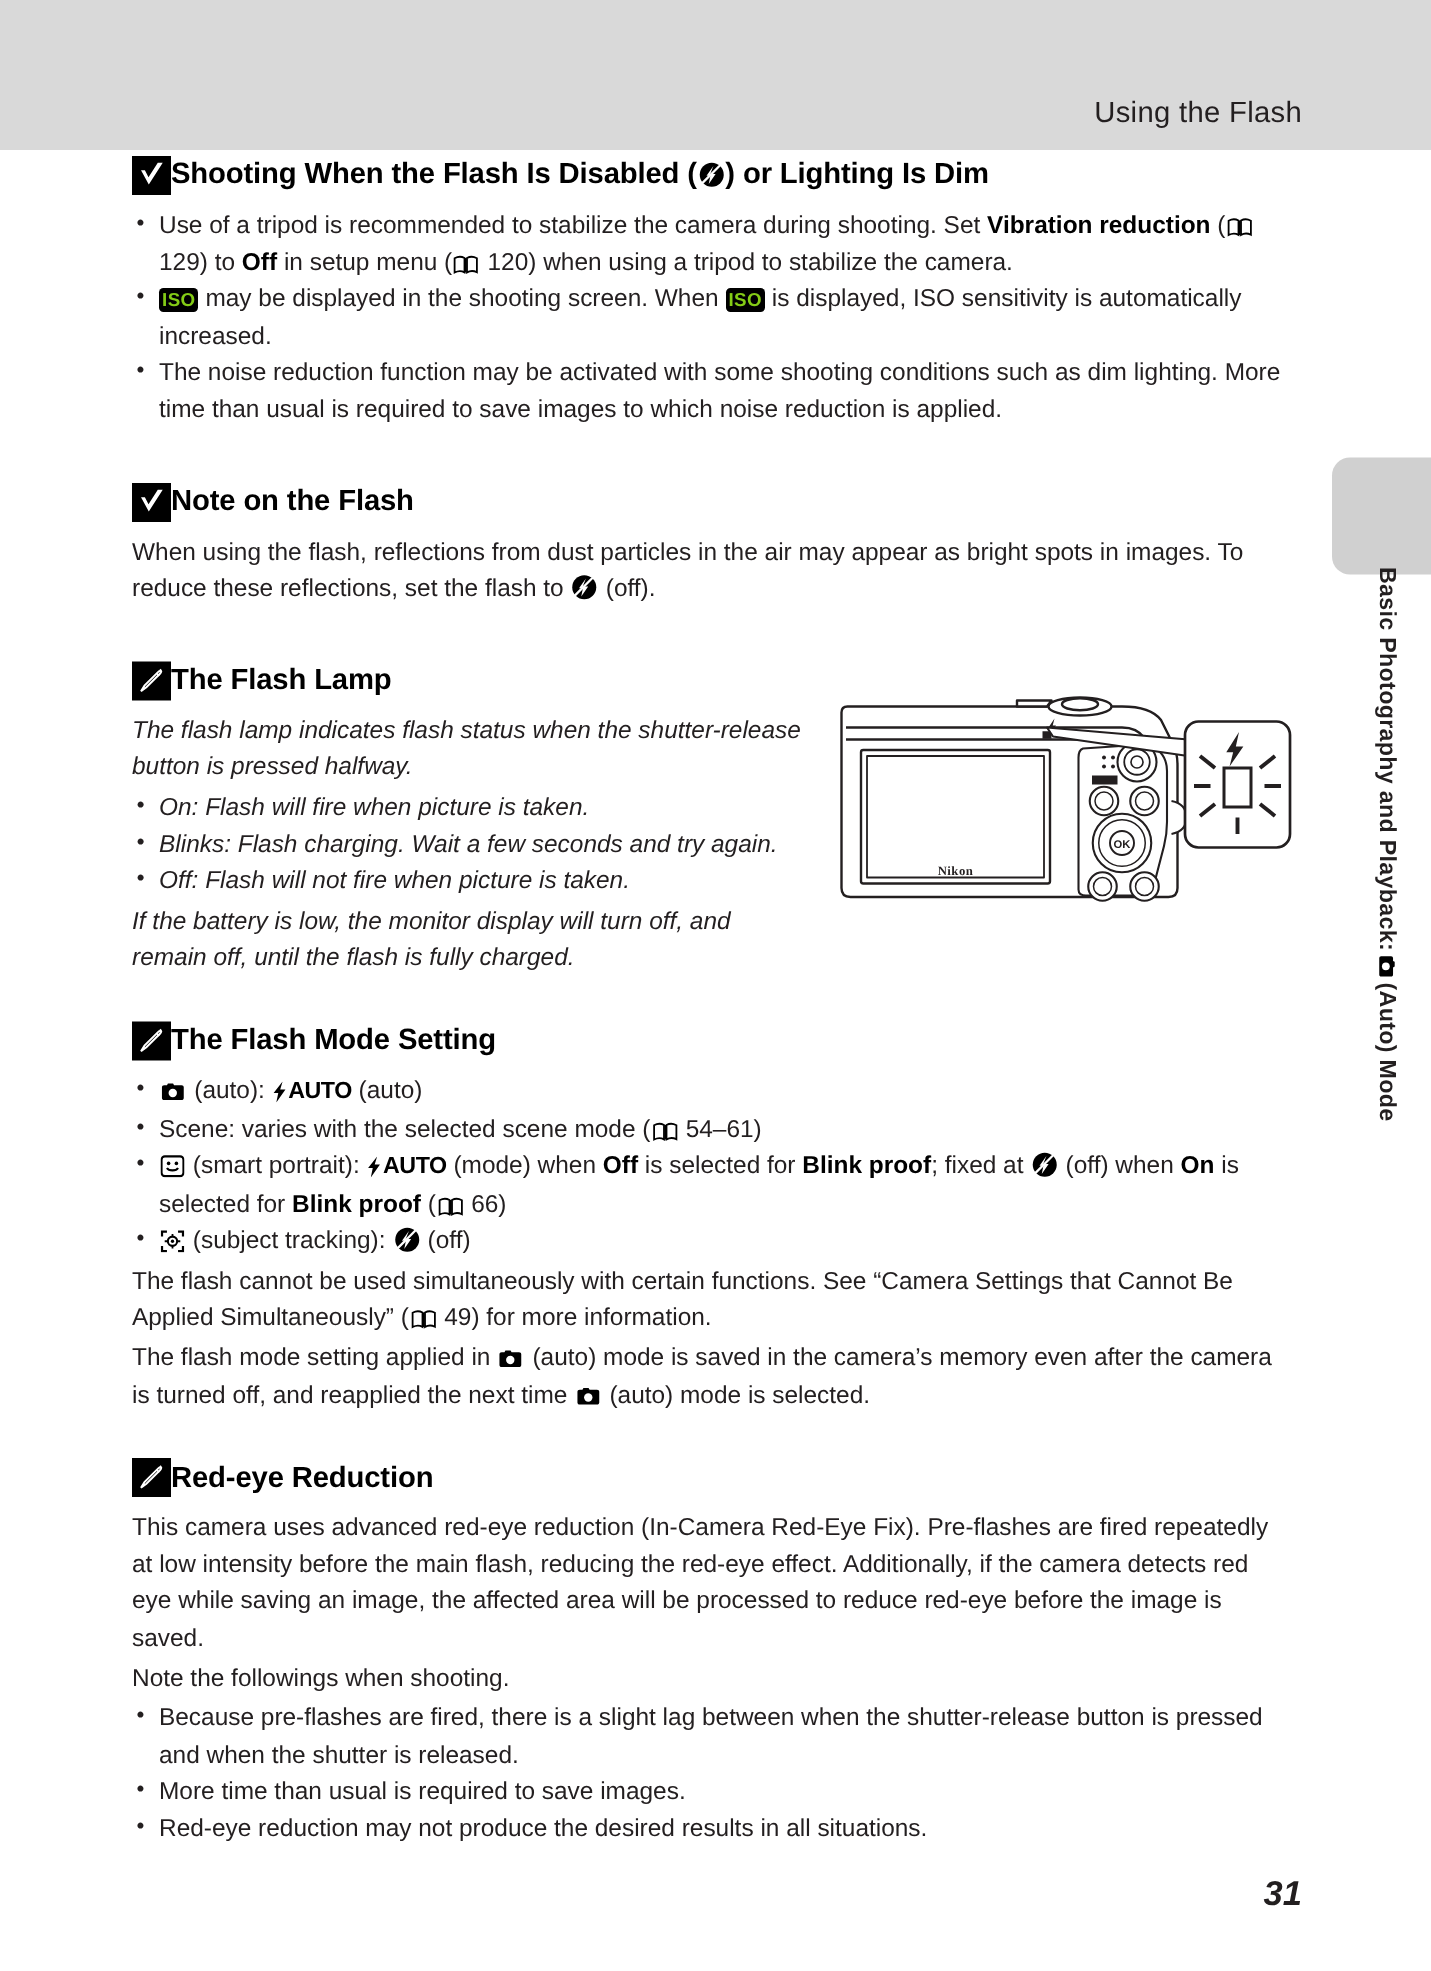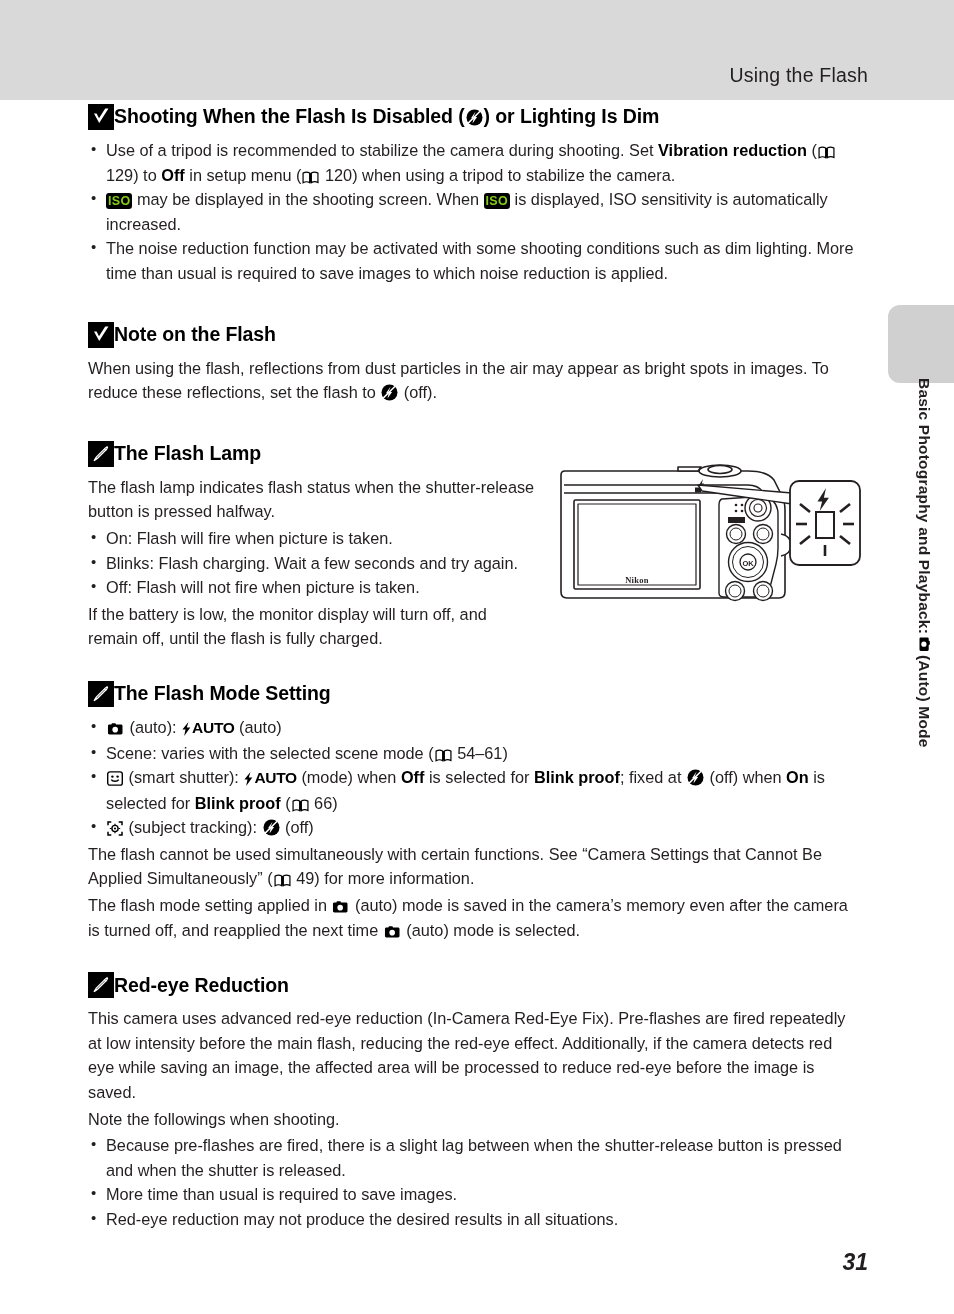--- a/index.html
+++ b/index.html
@@ -126,21 +126,21 @@
   ul.blist li::before {
     content: "•";
     position: absolute;
     left: 3px;
     top: -1px;
     font-size: 15px;
     color: #231f20;
   }
   b, strong { font-weight: bold; color: #000; }
 
-  .narrow { width: 452px; }
+  .narrow { width: 452px; font-style: italic; }
 
   
   .ic {
     display: inline-block;
     vertical-align: -3px;
     margin: 0 1px;
   }
   .ic svg { display: block; }
 
   
@@ -287,21 +287,21 @@
     <li><span>Scene: varies with the selected scene mode (</span><span class="ic"><svg width="17" height="13" viewBox="0 0 18 14">
             <path d="M1 2.3c2.3-1.2 5-1.3 7.1-.1v10.3C6 11.3 3.3 11.4 1 12.6z" fill="none" stroke="#000" stroke-width="1.3"></path>
             <path d="M17 2.3c-2.3-1.2-5-1.3-7.1-.1v10.3c2.1-1.2 4.8-1.3 7.1-.1z" fill="none" stroke="#000" stroke-width="1.3"></path>
             <path d="M9 2.2v10.3" stroke="#000" stroke-width="1.3"></path>
           </svg></span><span> 54–61)</span></li>
     <li><span class="ic"><svg width="16" height="15" viewBox="0 0 16 15">
             <rect x="0.7" y="0.9" width="14.6" height="13.2" rx="2.2" fill="none" stroke="#000" stroke-width="1.4"></rect>
             <circle cx="5.4" cy="5.6" r="1.2" fill="#000"></circle>
             <circle cx="10.6" cy="5.6" r="1.2" fill="#000"></circle>
             <path d="M4.3 8.6c1.2 2.2 6.2 2.2 7.4 0" fill="none" stroke="#000" stroke-width="1.4"></path>
-          </svg></span><span> (smart shutter): </span><span class="flash-auto"><span class="ic"><svg width="9" height="14" viewBox="0 0 9 14">
+          </svg></span><span> (smart portrait): </span><span class="flash-auto"><span class="ic"><svg width="9" height="14" viewBox="0 0 9 14">
               <path d="M6.4 0 L0.4 7.6 h3.1 l-1.3 6.4 6.1-8.6 H4.8z" fill="#000"></path>
             </svg></span><span>AUTO</span></span><span> (mode) when </span><b>Off</b><span> is selected for </span><b>Blink proof</b><span>; fixed at </span><span class="ic"><svg width="17" height="17" viewBox="0 0 17 17">
             <circle cx="8.5" cy="8.5" r="8" fill="#000"></circle>
             <path d="M9.6 2.6 L5 9.2 h2.6 l-1.1 5.4 4.6-6.6 H7.5z" fill="#fff"></path>
             <path d="M2.2 14.1 L14.1 2.2" stroke="#fff" stroke-width="1.5"></path>
           </svg></span><span> (off) when </span><b>On</b><span> is selected for </span><b>Blink proof</b><span> (</span><span class="ic"><svg width="17" height="13" viewBox="0 0 18 14">
             <path d="M1 2.3c2.3-1.2 5-1.3 7.1-.1v10.3C6 11.3 3.3 11.4 1 12.6z" fill="none" stroke="#000" stroke-width="1.3"></path>
             <path d="M17 2.3c-2.3-1.2-5-1.3-7.1-.1v10.3c2.1-1.2 4.8-1.3 7.1-.1z" fill="none" stroke="#000" stroke-width="1.3"></path>
             <path d="M9 2.2v10.3" stroke="#000" stroke-width="1.3"></path>
           </svg></span><span> 66)</span></li>

